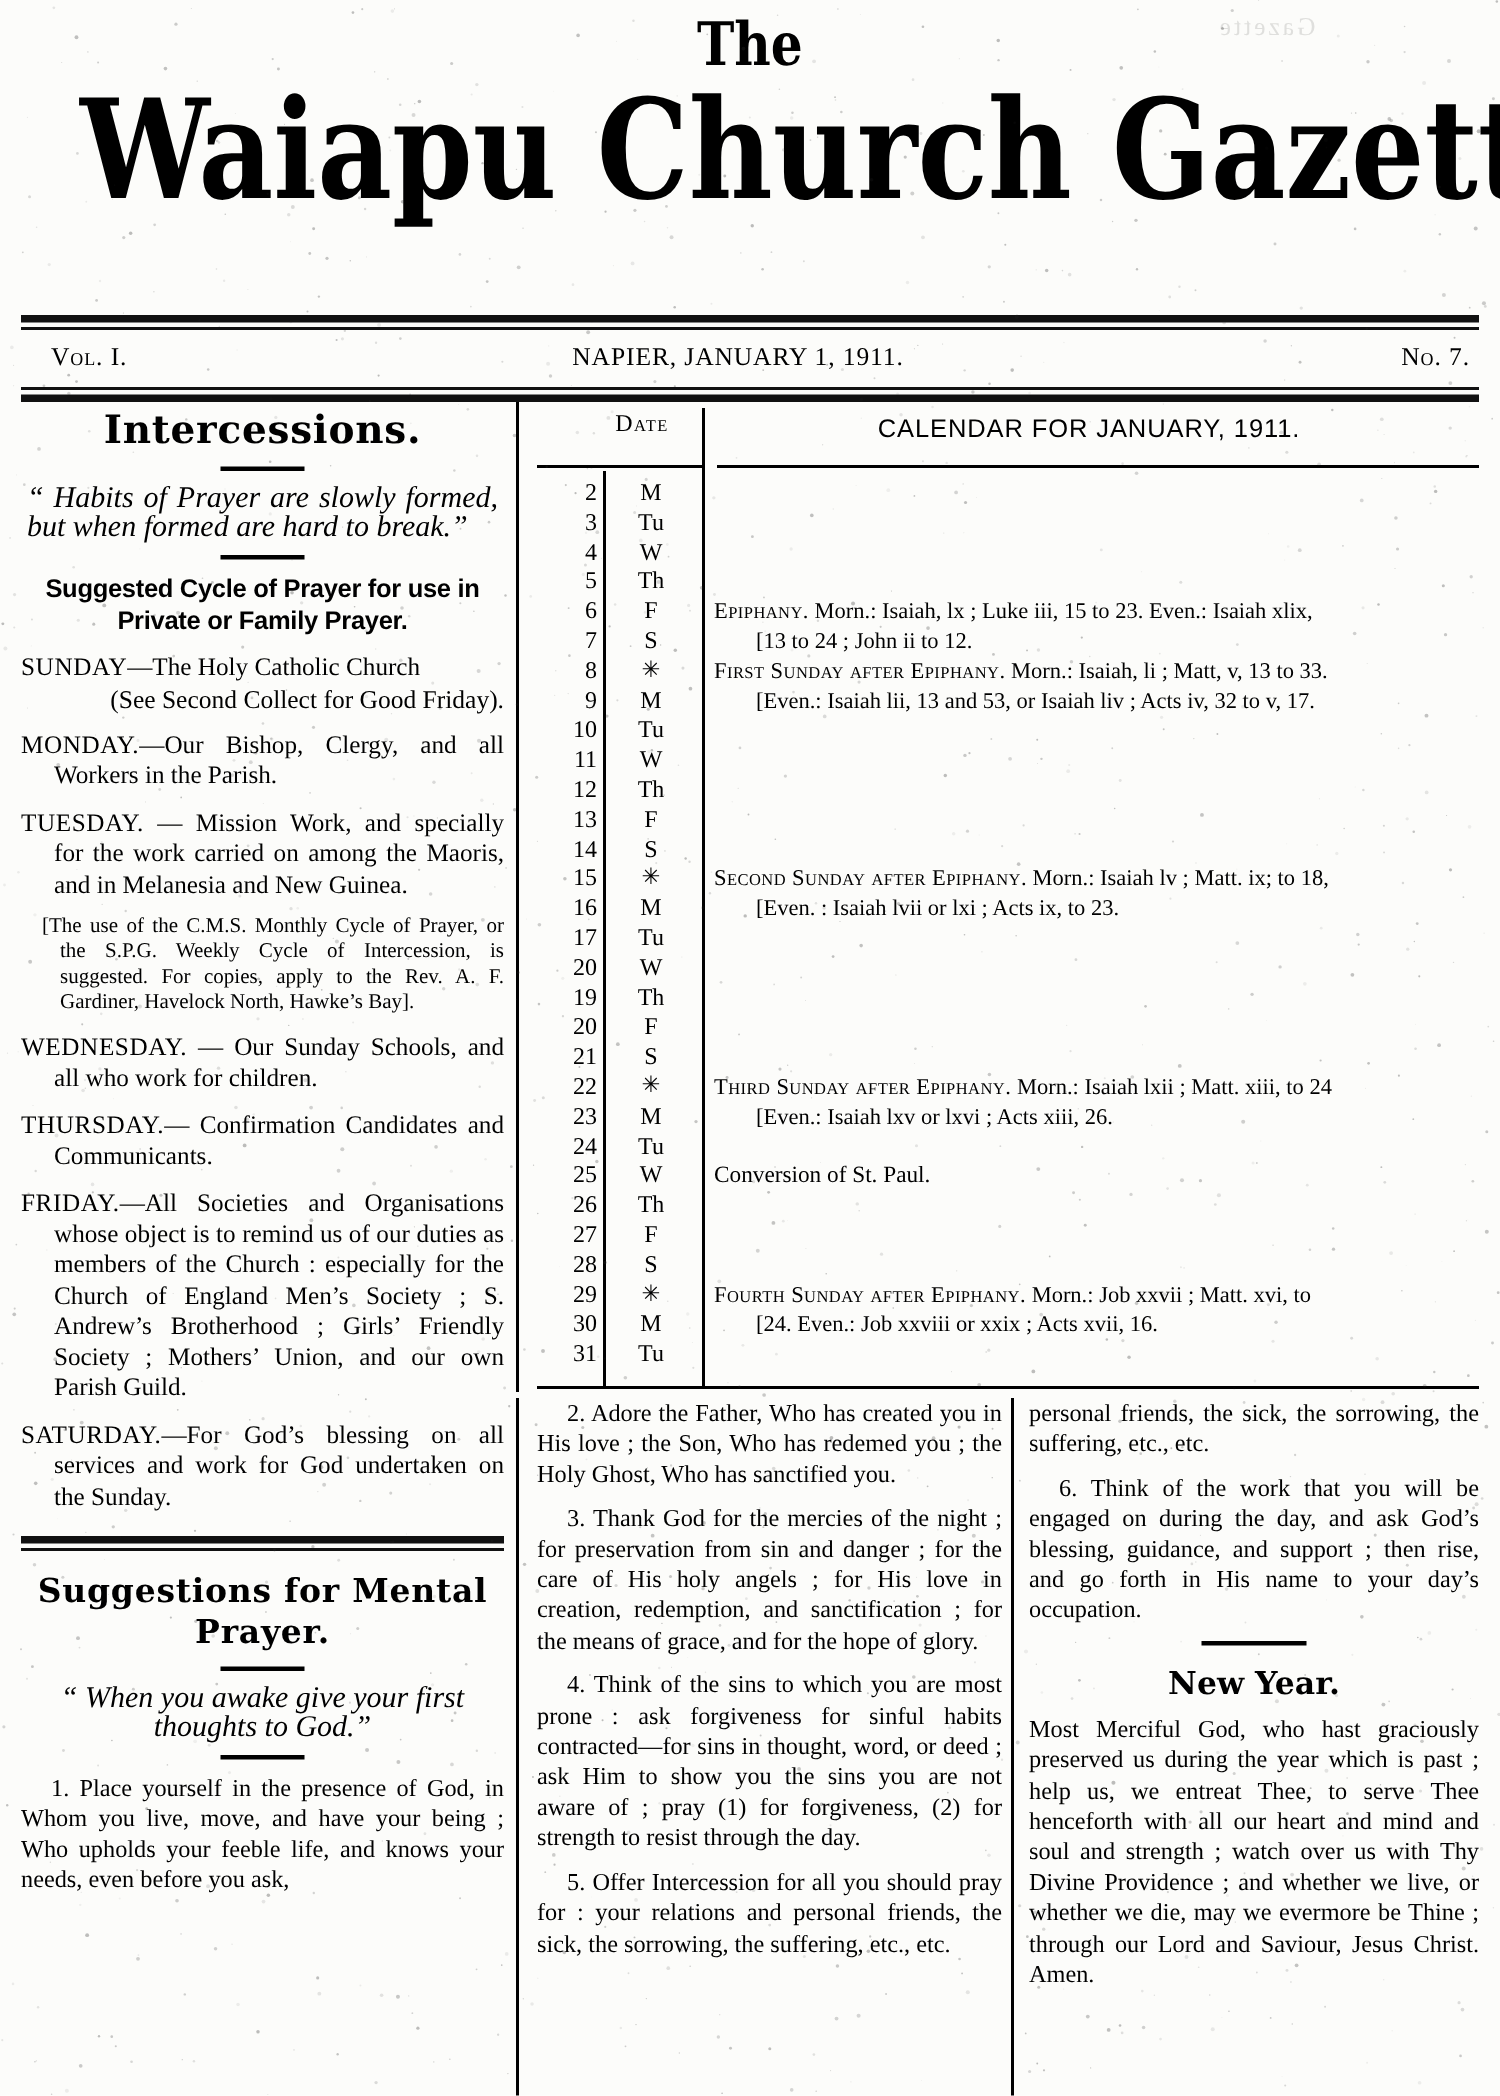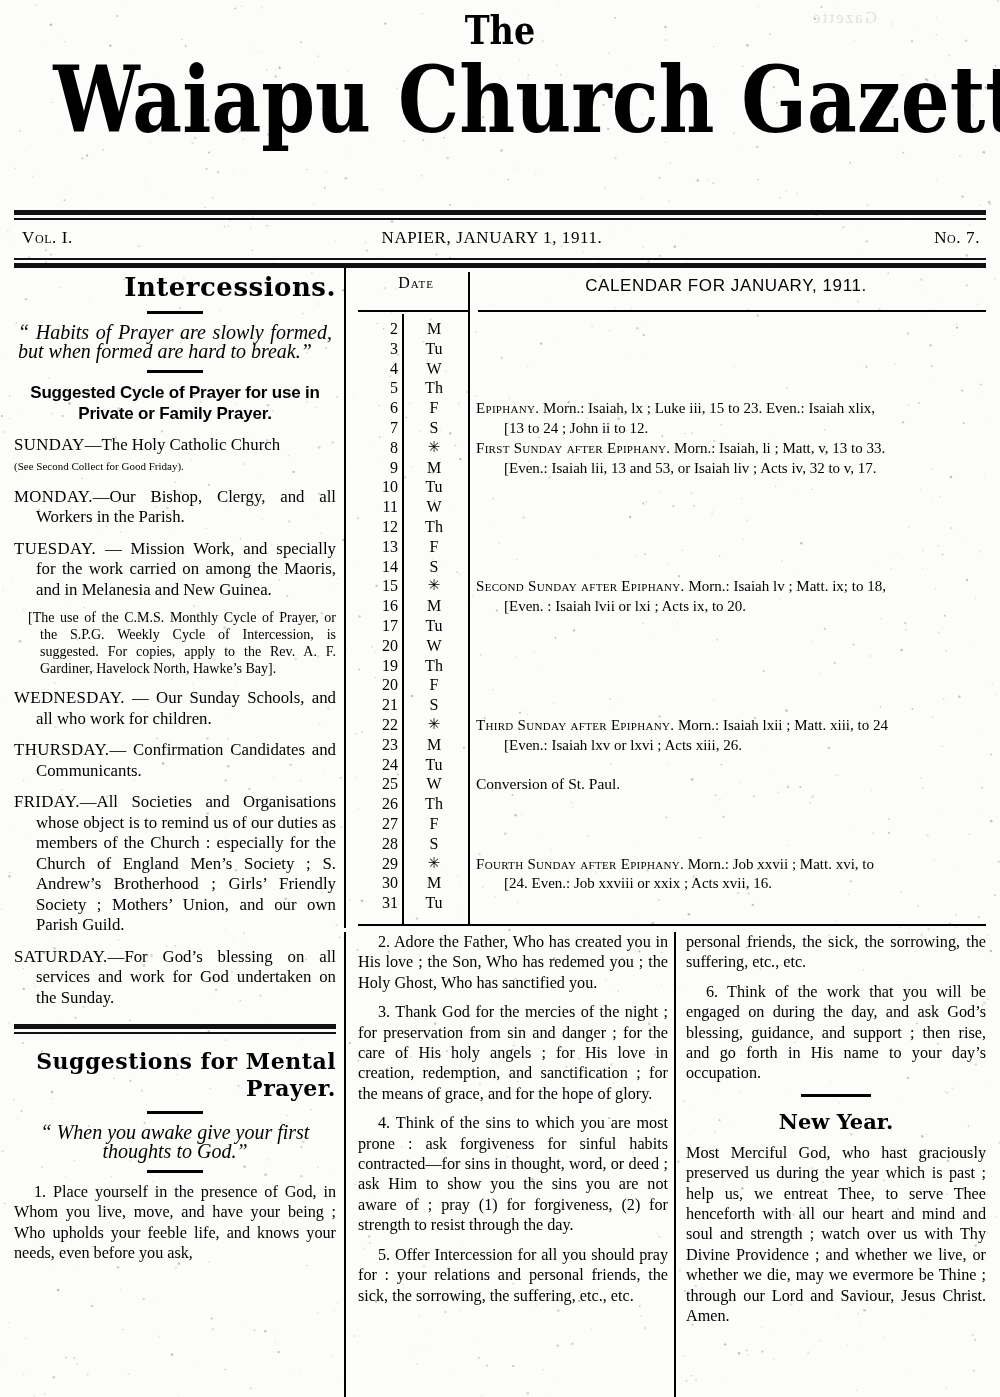--- a/index.html
+++ b/index.html
@@ -45,32 +45,32 @@
   .rule-gap{height:3px;}
 
   
   #volline{
     position:absolute;left:0;top:228px;width:972px;height:28px;
     font-size:17px;letter-spacing:.6px;
   }
   #volline .vol{position:absolute;left:8px;top:0;}
   #volline .place{position:absolute;left:0;right:16px;top:0;text-align:center;}
   #volline .no{position:absolute;right:6px;top:0;text-align:right;}
-  .smallcaps{font-variant:small-caps;}
+  .smallcaps{font-variant:small-caps;margin-left:12px;}
 
   
   #body{position:absolute;left:0;top:272px;width:972px;}
 
   
   #colA{position:absolute;left:0;top:0;width:322px;}
   #vrule-A{position:absolute;left:330px;top:-4px;width:2px;height:660px;background:#000;}
   #vrule-A2{position:absolute;left:330px;top:660px;width:2px;height:468px;background:#000;}
 
   .heading-goth{
-    text-align:right;font-size:26px;line-height:30px;
+    text-align:center;font-size:26px;line-height:30px;
     font-family:"DejaVu Serif",serif;font-weight:700;letter-spacing:.5px;
   }
   .sml-rule{width:56px;height:3px;background:#000;margin:9px auto 9px auto;}
   .epigraph{
     font-style:italic;font-size:20px;line-height:19px;text-align:justify;
     padding:0 4px;
   }
   .subhead{
     text-align:center;font-weight:700;font-size:17px;line-height:21px;
     font-family:"Liberation Sans",sans-serif;letter-spacing:-.2px;
@@ -172,21 +172,21 @@
     <div id="colA">
       <div class="heading-goth">Intercessions.</div>
       <div class="sml-rule"></div>
       <div class="epigraph">“ Habits of Prayer are slowly formed, but when formed are hard to break.”</div>
       <div class="sml-rule"></div>
       <div class="subhead">Suggested Cycle of Prayer for use in Private or Family Prayer.</div>
 
       <div class="day-p">
         <span class="dayname">SUNDAY</span><span>—The Holy Catholic Church</span>
       </div>
-      <div style="text-align:left;font-size:11px;line-height:19px;margin-top:1px;">(See Second Collect for Good Friday).</div>
+      <div style="text-align:right;font-size:17px;line-height:19px;margin-top:1px;">(See Second Collect for Good Friday).</div>
 
       <div class="day-p">
         <span class="dayname">MONDAY.</span><span>—Our Bishop, Clergy, and all Workers in the Parish.</span>
       </div>
 
       <div class="day-p">
         <span class="dayname">TUESDAY.</span><span> — Mission Work, and specially for the work carried on among the Maoris, and in Melanesia and New Guinea.</span>
       </div>
 
       <div class="bracket-note">[The use of the C.M.S. Monthly Cycle of Prayer, or the S.P.G. Weekly Cycle of Intercession, is suggested. For copies, apply to the Rev. A. F. Gardiner, Havelock North, Hawke’s Bay].</div>
@@ -350,21 +350,21 @@
             <span class="ddow">M</span>
           </div>
           <div class="drow">
             <span class="dnum">31</span>
             <span class="ddow">Tu</span>
           </div>
         </div>
       <div id="calentries">
           <div class="calent" style="top: 79.2px;"><span class="lead">Epiphany.</span><span>  Morn.: Isaiah, lx ; Luke iii, 15 to 23.   Even.: Isaiah xlix,</span><span class="cont">[13 to 24 ; John ii to 12.</span></div>
           <div class="calent" style="top: 118.8px;"><span class="lead">First Sunday after Epiphany.</span><span>  Morn.: Isaiah, li ; Matt, v, 13 to 33.</span><span class="cont">[Even.: Isaiah lii, 13 and 53, or Isaiah liv ;  Acts iv, 32 to v, 17.</span></div>
-          <div class="calent" style="top: 257.4px;"><span class="lead">Second Sunday after Epiphany.</span><span>  Morn.: Isaiah lv ; Matt. ix; to 18,</span><span class="cont">[Even. : Isaiah lvii or lxi ; Acts ix, to 20.</span></div>
+          <div class="calent" style="top: 257.4px;"><span class="lead">Second Sunday after Epiphany.</span><span>  Morn.: Isaiah lv ; Matt. ix; to 18,</span><span class="cont">[Even. : Isaiah lvii or lxi ; Acts ix, to 23.</span></div>
           <div class="calent" style="top: 396px;"><span class="lead">Third Sunday after Epiphany.</span><span>  Morn.: Isaiah lxii ; Matt. xiii, to 24</span><span class="cont">[Even.: Isaiah lxv or lxvi ; Acts xiii, 26.</span></div>
           <div class="calent" style="top: 534.6px;"><span class="lead">Fourth Sunday after Epiphany.</span><span>  Morn.: Job xxvii ;  Matt. xvi, to</span><span class="cont">[24.   Even.: Job xxviii or xxix ; Acts xvii, 16.</span></div>
           <div class="calital" style="top: 455.4px;">Conversion of St. Paul.</div>
         </div>
       <div id="calBottomRule"></div>
     </div>
 
     <div id="bottom">
       <div id="vrule-B"></div>
 

